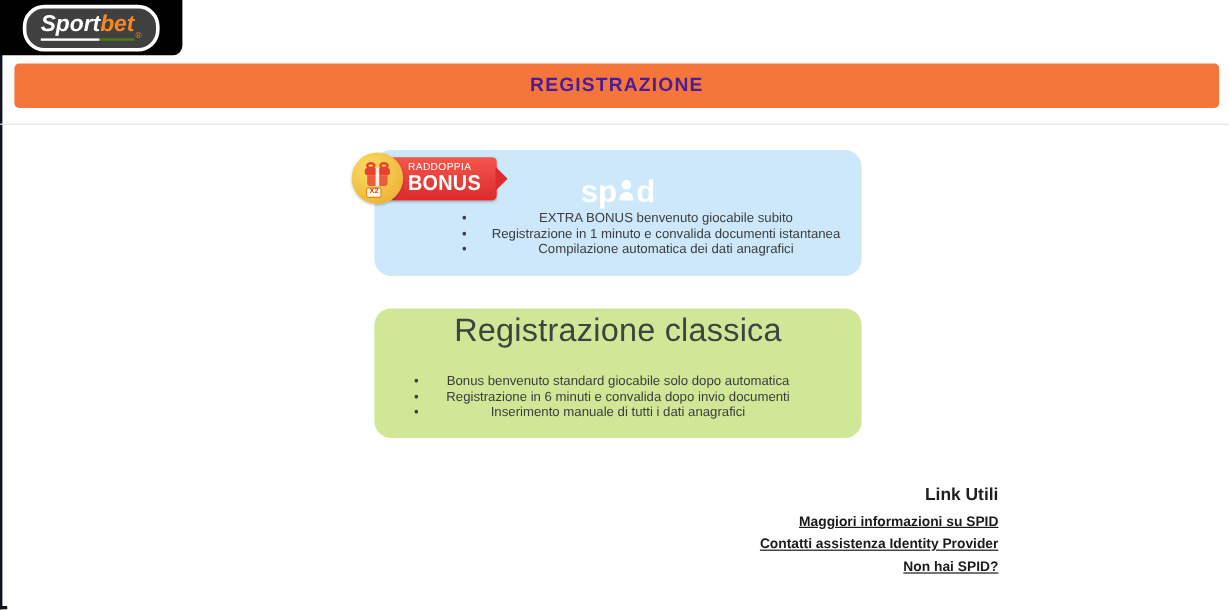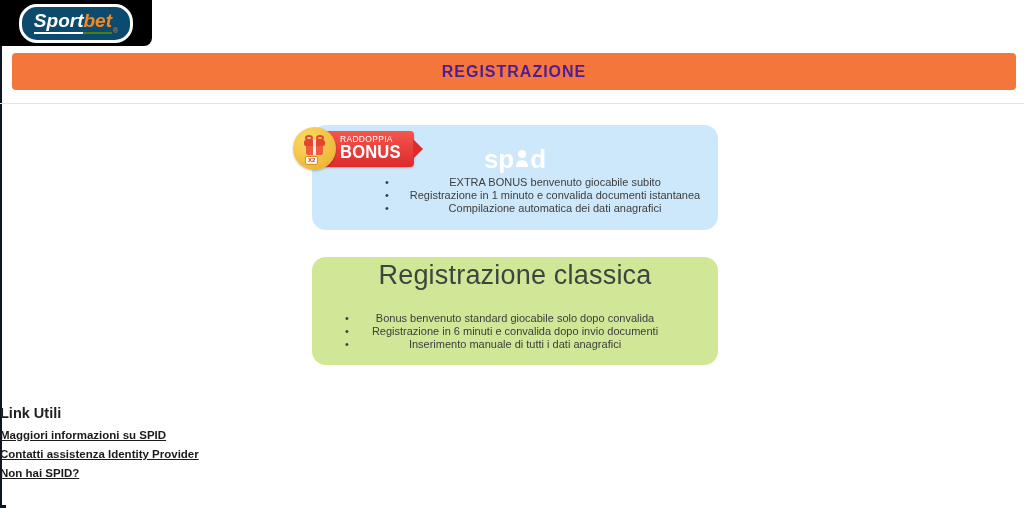--- a/index.html
+++ b/index.html
@@ -15,21 +15,21 @@
   .edge-nub  { position:absolute; left:0; bottom:0; width:6px; height:3px; background:#0d1520; }
 
   
   .logo-box {
     position:absolute; left:0; top:0; width:152px; height:46px;
     background:#000000; border-radius:0 0 8px 0;
     display:flex; align-items:center; justify-content:center;
     cursor:pointer;
   }
   .logo-pill {
-    background:#0c4a6e; border:3px solid #ffffff; border-radius:18px;
+    background:#404040; border:3px solid #ffffff; border-radius:18px;
     padding:4px 12px 6px 12px; position:relative;
     display:flex; align-items:baseline;
   }
   .logo-pill .part {
     font-style:italic; font-weight:800; font-size:19px; letter-spacing:0;
     line-height:1; padding-bottom:2px;
   }
   .logo-pill .p1 { color:#ffffff; border-bottom:2px solid #ffffff; }
   .logo-pill .p2 { color:#f6891e; border-bottom:2px solid #4d7c0f; }
   .logo-pill .rmark { color:#f6891e; font-size:7px; margin-left:1px; align-self:flex-end; }
@@ -109,21 +109,21 @@
   .card li::before {
     content:"\2022"; position:absolute; left:33px; top:0; color:#3d3d3d; font-size:11px;
   }
 
   .classic-title {
     position:absolute; top:3px; left:0; width:100%; text-align:center;
     font-size:27px; font-weight:500; color:#3c453f; letter-spacing:.2px;
   }
 
   
-  .links-section { position:absolute; left:0; top:405px; width:832px; text-align:left; }
+  .links-section { position:absolute; left:0; top:405px; width:832px; text-align:right;padding-left:28px; }
   .links-heading { font-size:14.5px; font-weight:700; color:#1f1f1f; margin-bottom:8px; }
   .useful-link {
     display:block; font-size:11.5px; font-weight:700; color:#1b1b1b;
     text-decoration:underline; margin:0 auto 6px auto; cursor:pointer; line-height:13px;
   }
 </style>
 </head>
 <body>
 
 <div class="edge-left"></div>
@@ -172,21 +172,21 @@
   <ul>
     <li>EXTRA BONUS benvenuto giocabile subito</li>
     <li>Registrazione in 1 minuto e convalida documenti istantanea</li>
     <li>Compilazione automatica dei dati anagrafici</li>
   </ul>
 </div>
 
 <div class="card card-classic">
   <div class="classic-title">Registrazione classica</div>
   <ul>
-    <li>Bonus benvenuto standard giocabile solo dopo convalida</li>
+    <li>Bonus benvenuto standard giocabile solo dopo automatica</li>
     <li>Registrazione in 6 minuti e convalida dopo invio documenti</li>
     <li>Inserimento manuale di tutti i dati anagrafici</li>
   </ul>
 </div>
 
 <div class="links-section">
   <div class="links-heading">Link Utili</div>
   <a class="useful-link">Maggiori informazioni su SPID</a>
   <a class="useful-link">Contatti assistenza Identity Provider</a>
   <a class="useful-link">Non hai SPID?</a>

